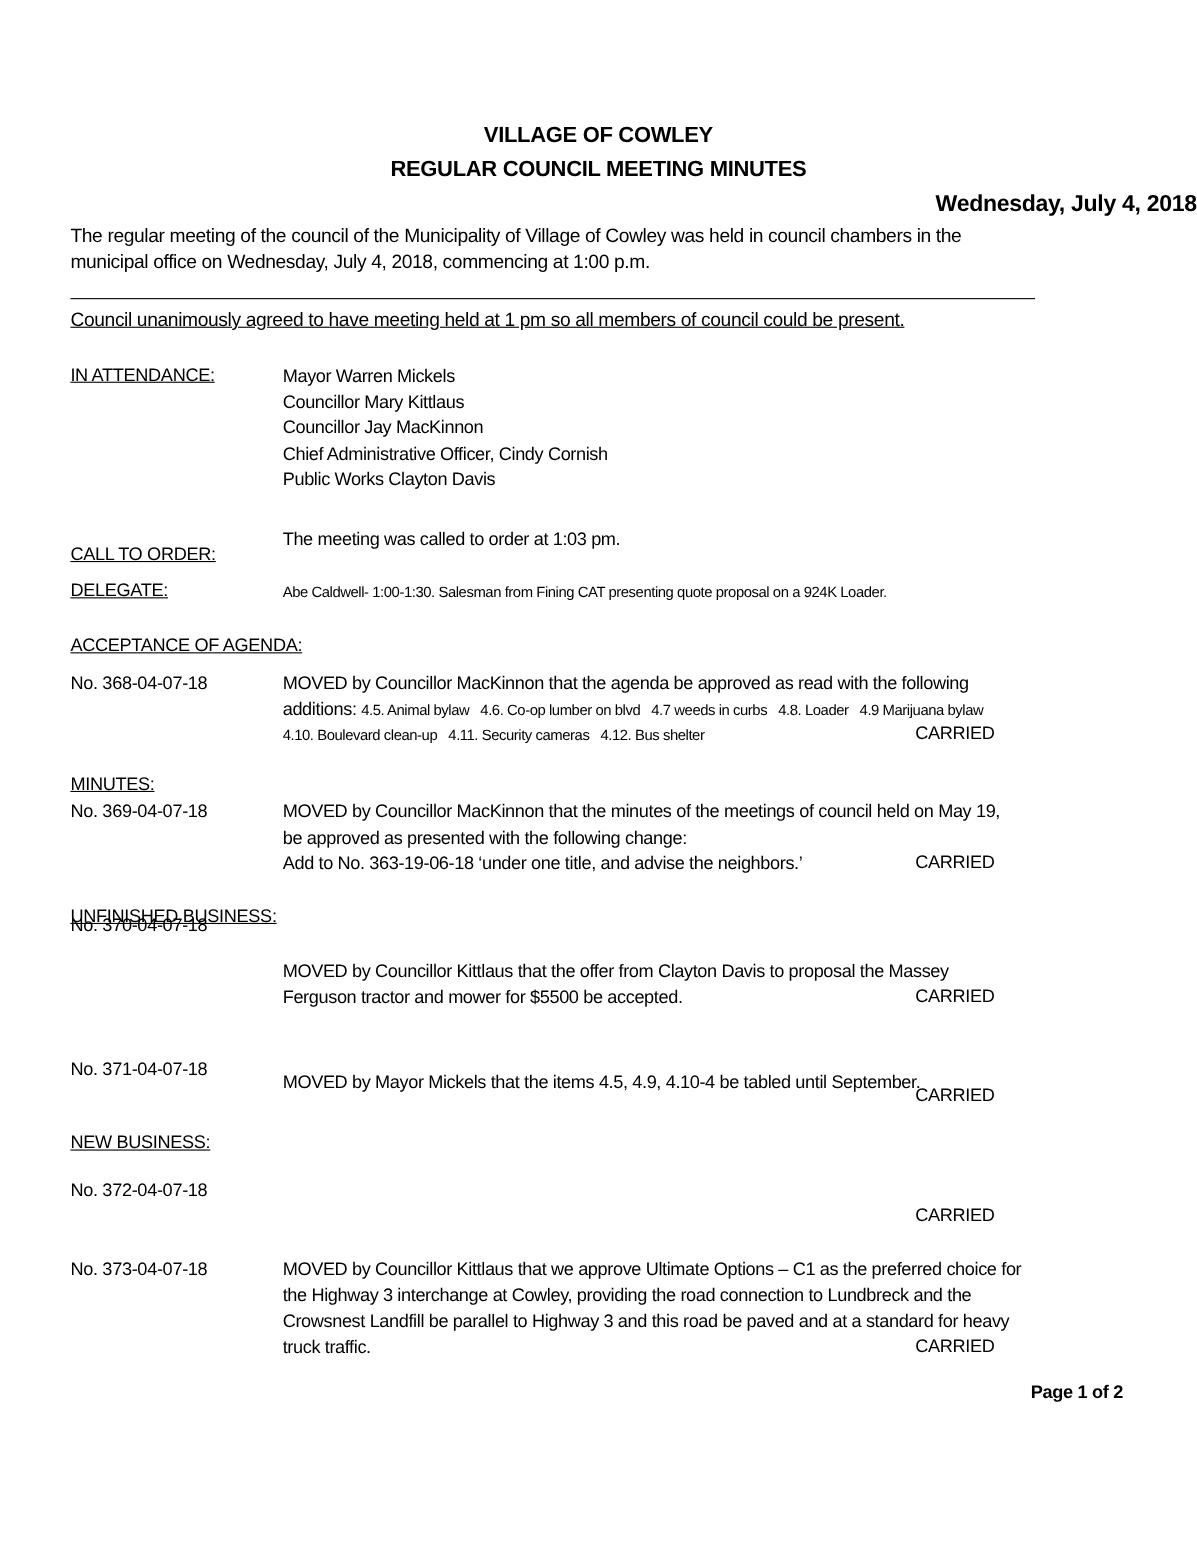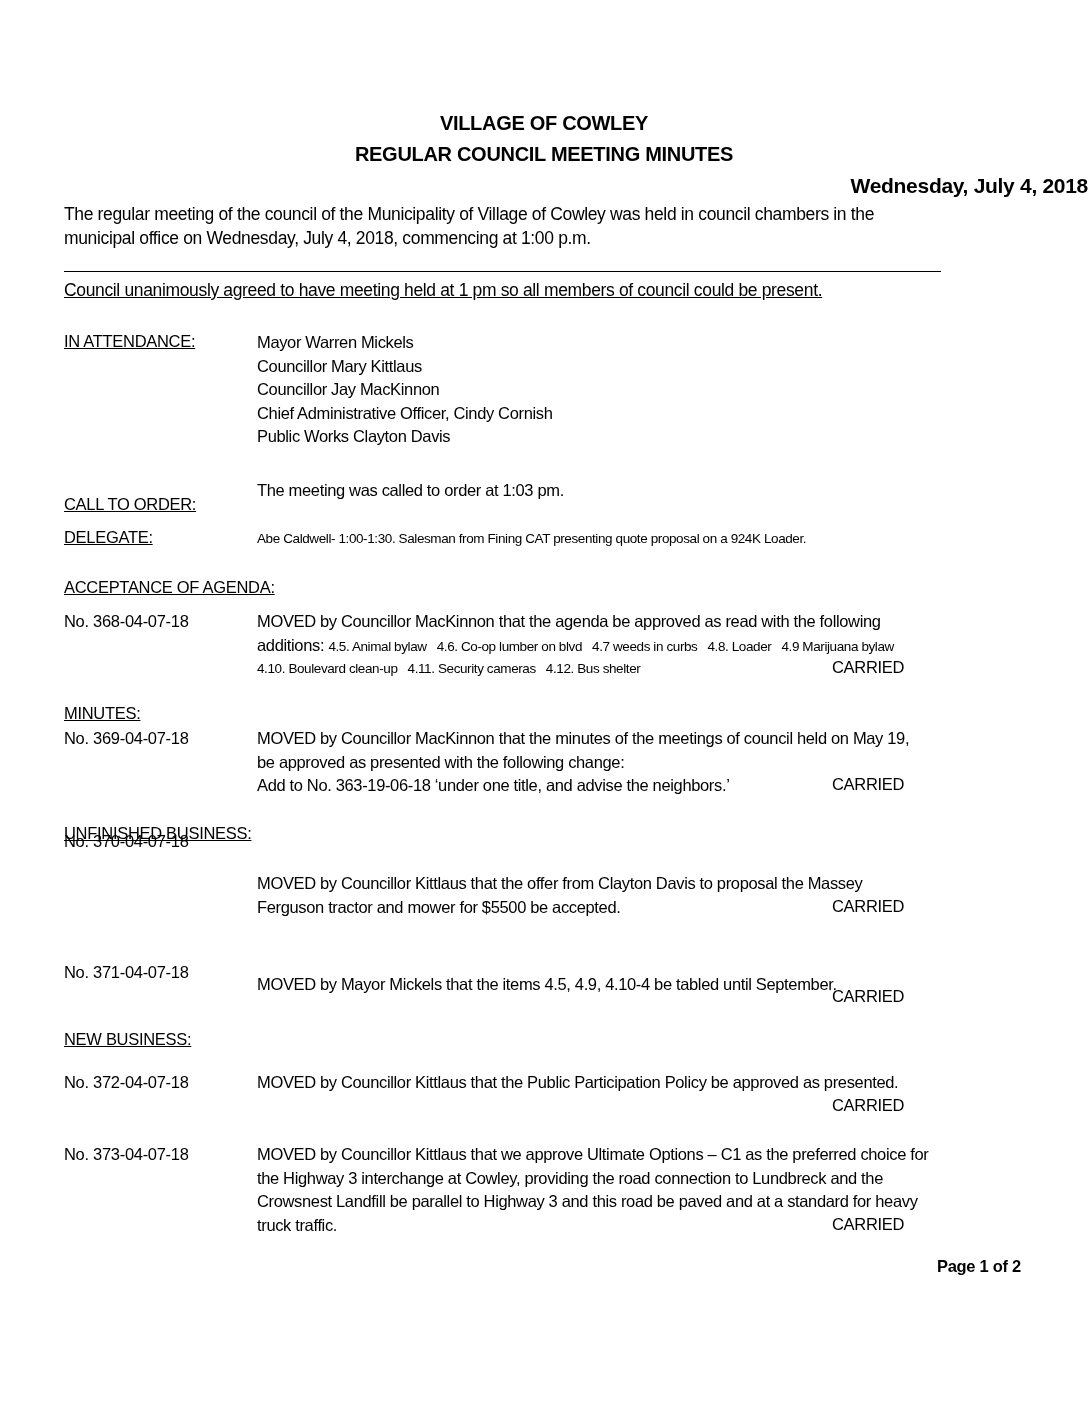--- a/index.html
+++ b/index.html
@@ -111,23 +111,20 @@
   <div class="carried" style="top:897px;">CARRIED</div>
 
   <div class="motion-no" style="top:963px;">No. 371-04-07-18</div>
   <div class="motion-body" style="top:961px;margin-top:12px;">
     <span class="line">MOVED by Mayor Mickels that the items 4.5, 4.9, 4.10-4 be tabled until September.</span>
   </div>
   <div class="carried" style="top:987px;">CARRIED</div>
 
   <div class="label" style="top:1030px;">NEW BUSINESS:</div>
   <div class="motion-no" style="top:1073px;">No. 372-04-07-18</div>
-  <div class="motion-body" style="top:1071px;">
-    <span class="line">MOVED by Councillor Kittlaus that the Public Participation Policy be approved as presented.</span>
-  </div>
   <div class="carried" style="top:1096px;">CARRIED</div>
 
   <div class="motion-no" style="top:1145px;">No. 373-04-07-18</div>
   <div class="motion-body" style="top:1143px;">
     <span class="line">MOVED by Councillor Kittlaus that we approve Ultimate Options – C1 as the preferred choice for</span>
     <span class="line">the Highway 3 interchange at Cowley, providing the road connection to Lundbreck and the</span>
     <span class="line">Crowsnest Landfill be parallel to Highway 3 and this road be paved and at a standard for heavy</span>
     <span class="line">truck traffic.</span>
   </div>
   <div class="carried" style="top:1215px;">CARRIED</div>

